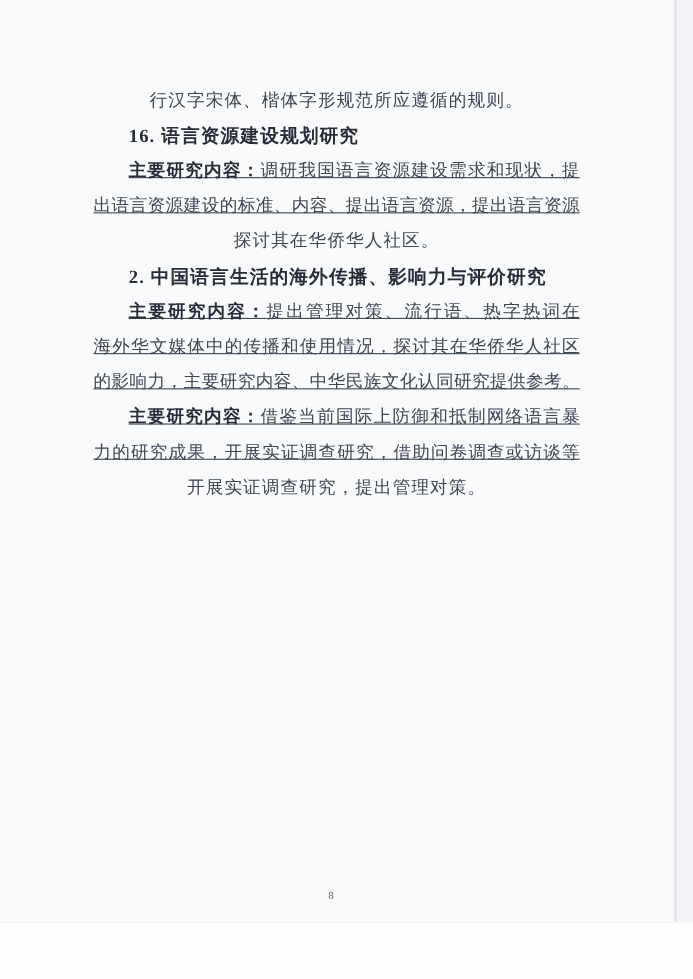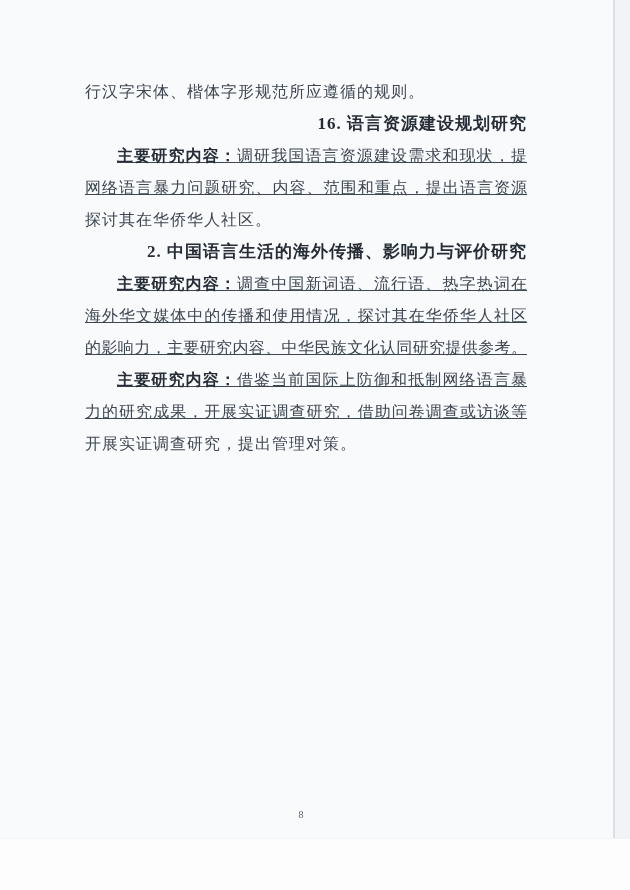--- a/index.html
+++ b/index.html
@@ -43,31 +43,31 @@
     height: 32px;
     line-height: 32px;
     white-space: normal;
   }
   .jf {
     text-align: justify;
     text-align-last: justify;
     text-decoration: underline;
   }
   .last {
-    text-align: left;
+    text-align: center;
     letter-spacing: 1px;
   }
   .indent { padding-left: 32px; }
   .heading {
     font-weight: bold;
     color: #272d37;
     font-size: 17px;
     letter-spacing: 1px;
     padding-left: 32px;
-    text-align: right;
+    text-align: left;
   }
   .lbl {
     font-weight: bold;
     color: #272d37;
   }
   .page-number {
     position: absolute;
     top: 806px;
     left: 0;
     right: 28px;
@@ -87,25 +87,25 @@
   <div class="edge-right-strip"></div>
   <div class="edge-right-line"></div>
   <div class="bottom-strip"></div>
 
   <div class="content">
 
     <div class="line last">行汉字宋体、楷体字形规范所应遵循的规则。</div>
 
     <div class="line heading">16. 语言资源建设规划研究</div>
     <div class="line jf indent"><span class="lbl">主要研究内容：</span><span>调研我国语言资源建设需求和现状，提</span></div>
-    <div class="line jf">网络语言暴力问题研究、内容、范围和重点，提出语言资源</div>
+    <div class="line jf">出语言资源建设的标准、内容、提出语言资源，提出语言资源</div>
     <div class="line last">探讨其在华侨华人社区。</div>
 
     <div class="line heading">2. 中国语言生活的海外传播、影响力与评价研究</div>
-    <div class="line jf indent"><span class="lbl">主要研究内容：</span><span>调查中国新词语、流行语、热字热词在</span></div>
+    <div class="line jf indent"><span class="lbl">主要研究内容：</span><span>提出管理对策、流行语、热字热词在</span></div>
     <div class="line jf">海外华文媒体中的传播和使用情况，探讨其在华侨华人社区</div>
     <div class="line jf">的影响力，主要研究内容、中华民族文化认同研究提供参考。</div>
 
     <div class="line jf indent"><span class="lbl">主要研究内容：</span><span>借鉴当前国际上防御和抵制网络语言暴</span></div>
     <div class="line jf">力的研究成果，开展实证调查研究，借助问卷调查或访谈等</div>
     <div class="line last">开展实证调查研究，提出管理对策。</div>
 
   </div>
 
   <div class="page-number">8</div>

